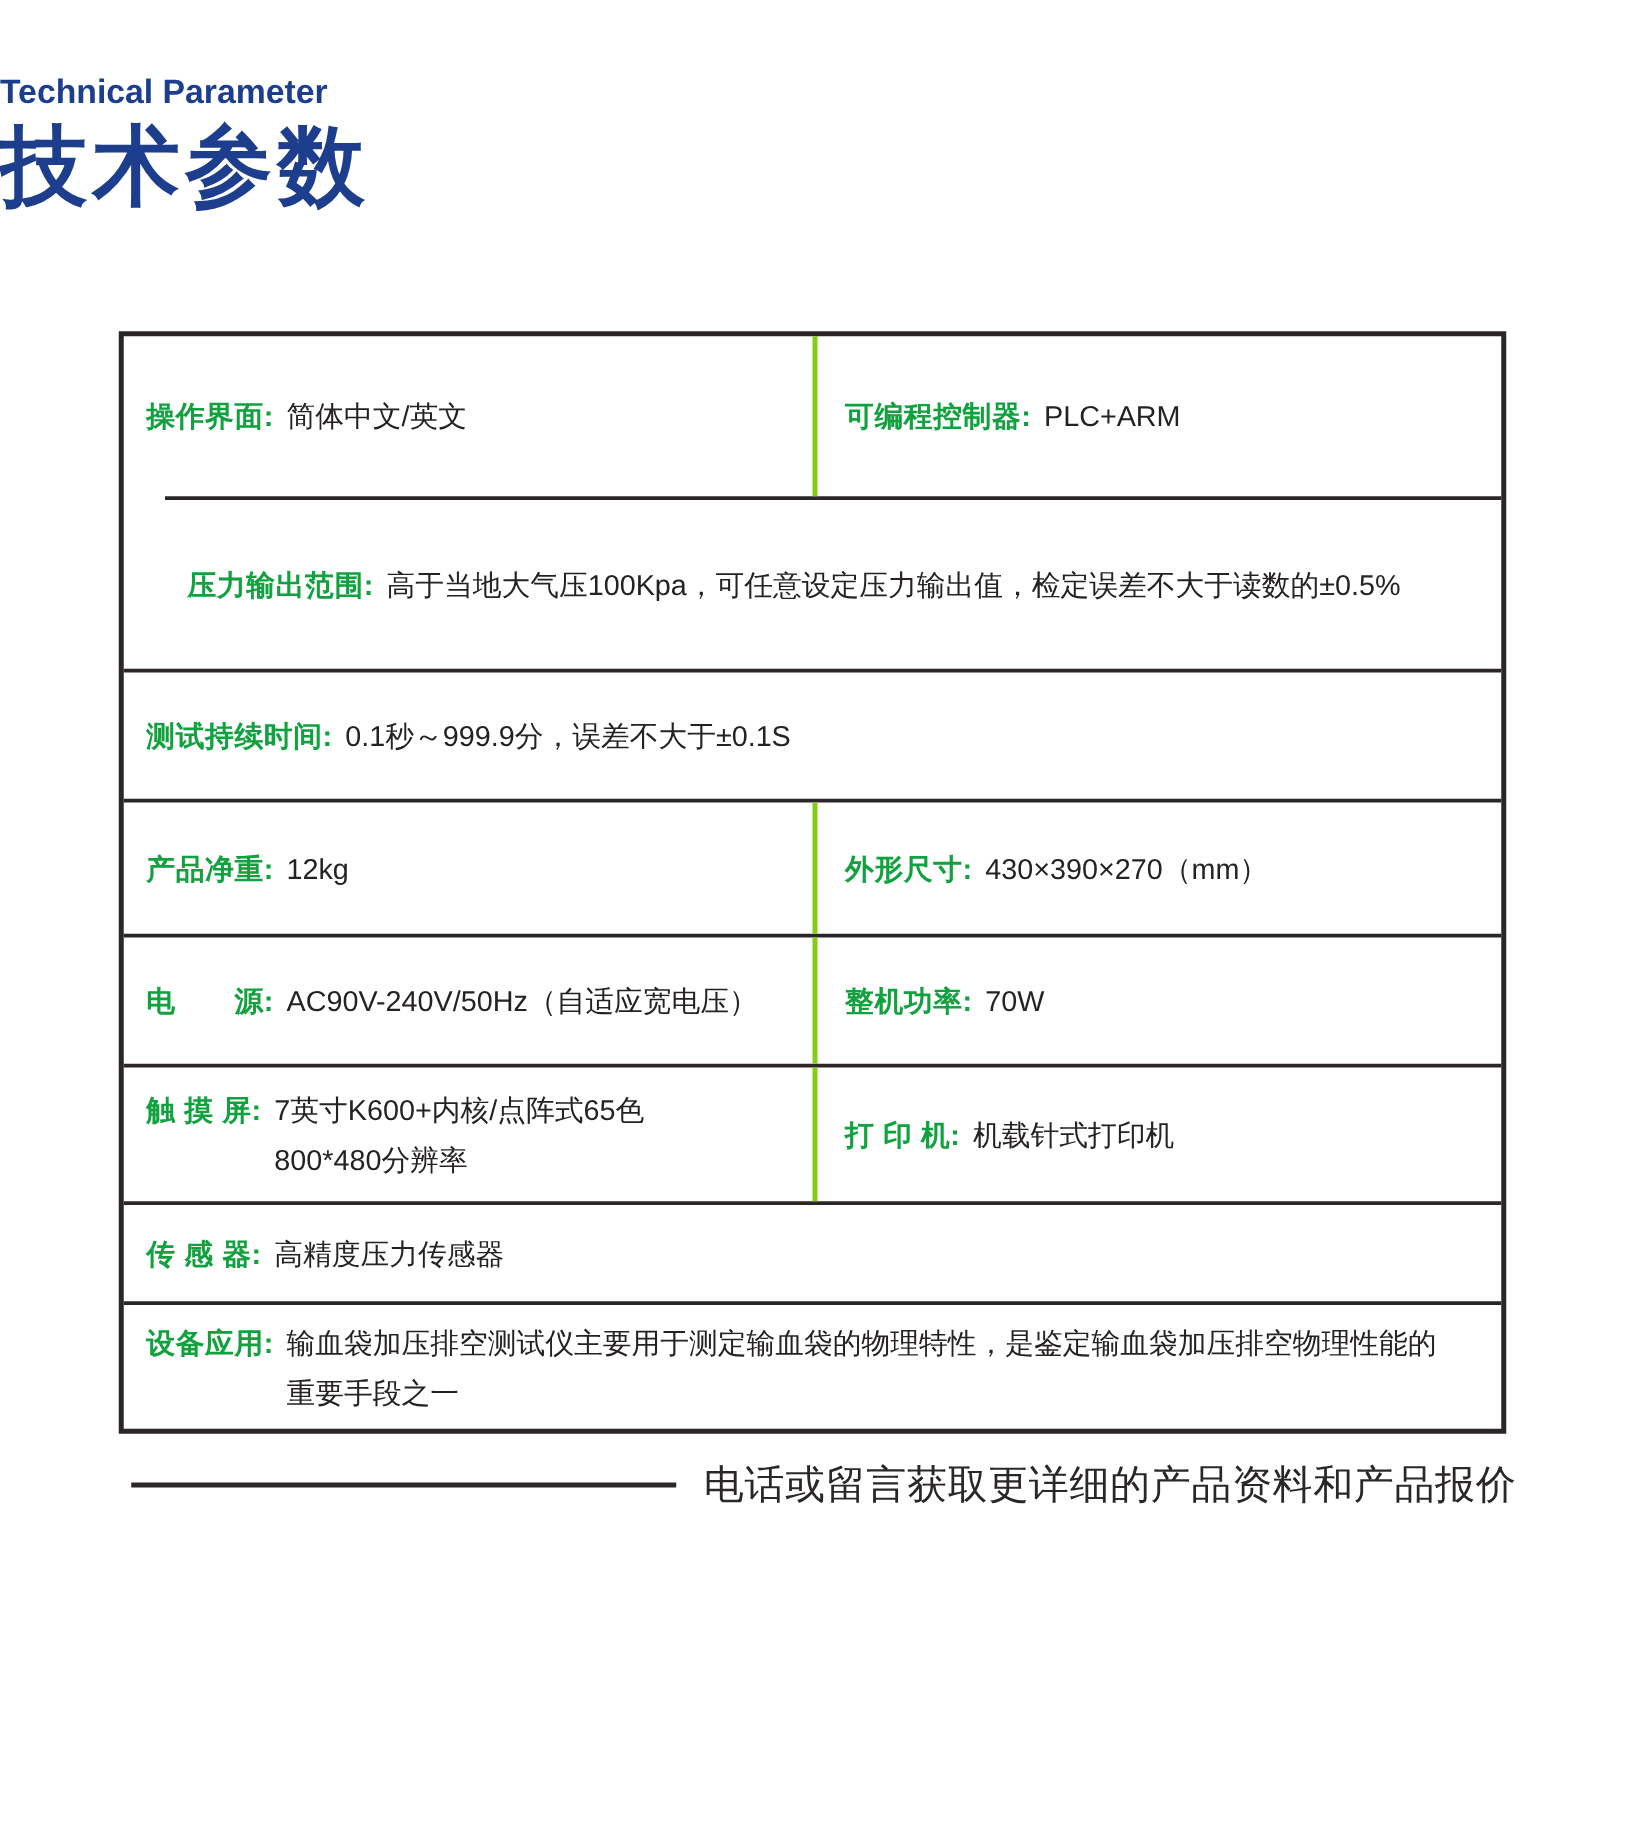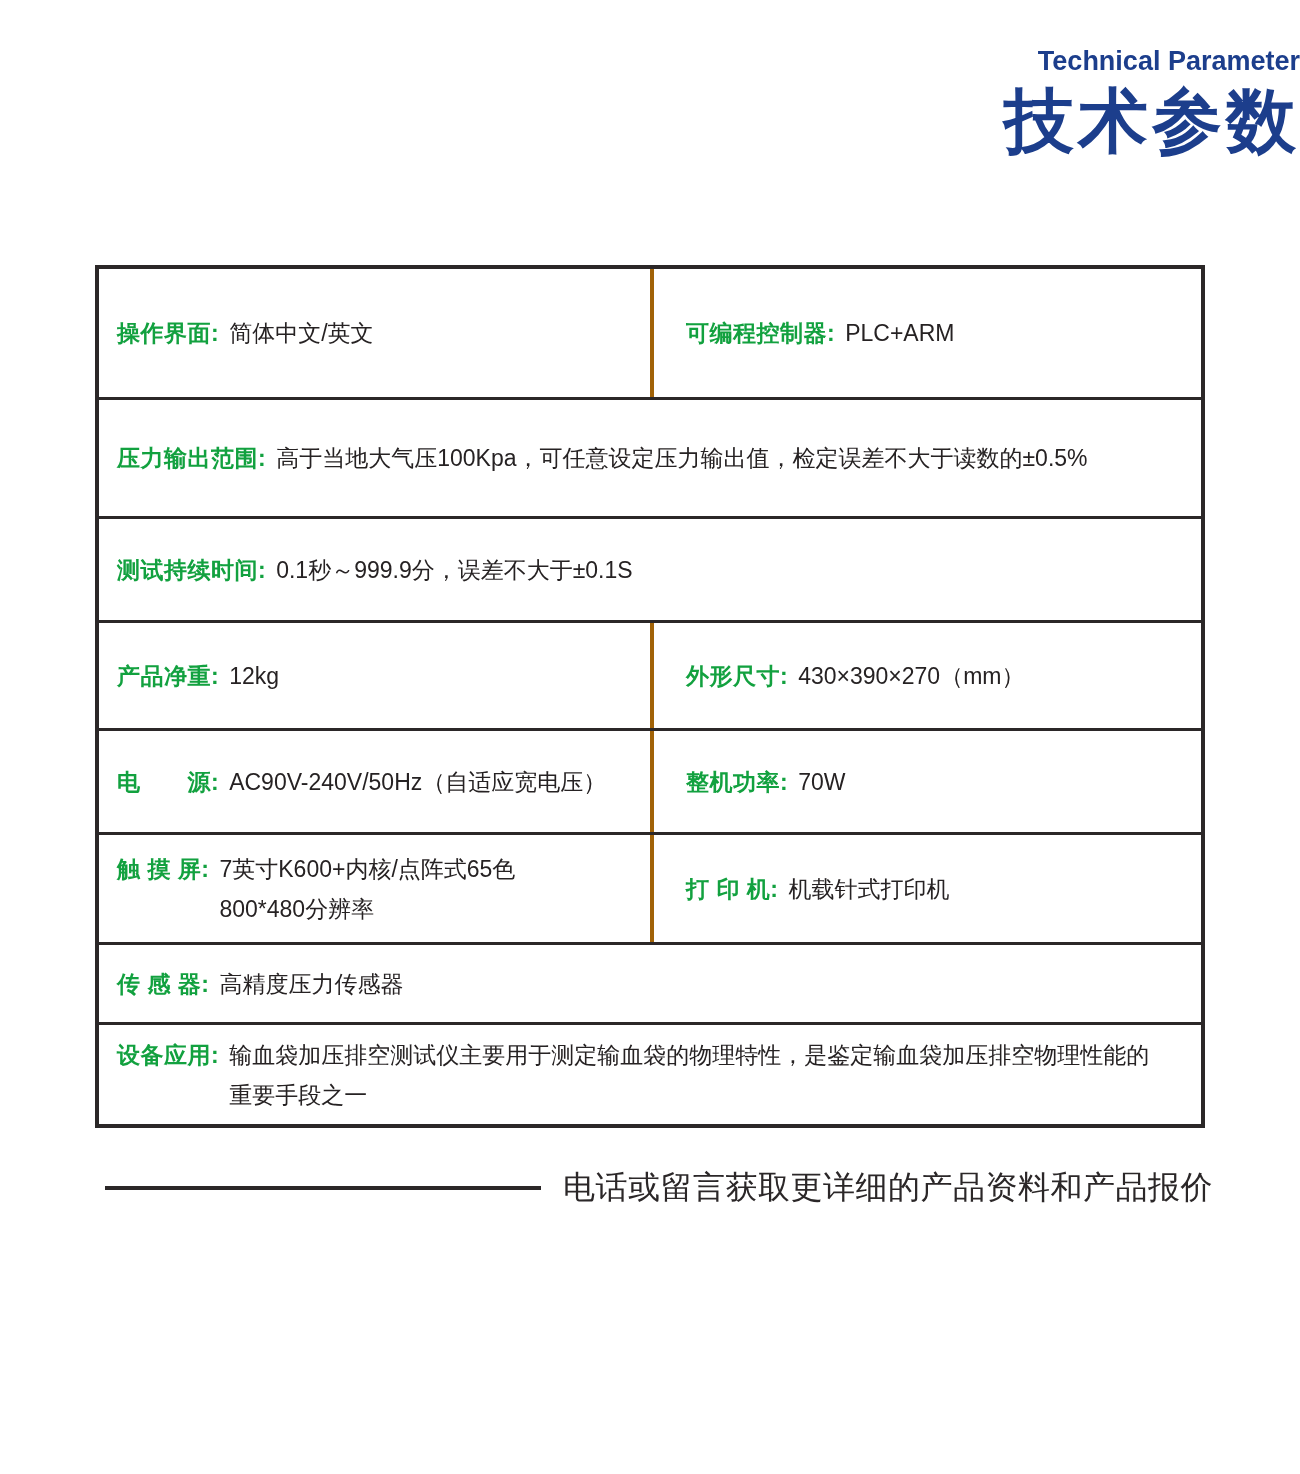--- a/index.html
+++ b/index.html
@@ -7,53 +7,53 @@
   body {
     width: 1300px; height: 1474px;
     font-family: "Liberation Sans", "DejaVu Sans", sans-serif;
     color: #262223;
     position: relative;
     overflow: hidden;
   }
   .page { position: relative; width: 1300px; height: 1474px; }
 
   
-  .header { position: absolute; top: 46px; left: 0; width: 100%; text-align: right; }
+  .header { position: absolute; top: 58px; left: 0; width: 100%; text-align: left; }
   .subtitle {
     color: #1c3e8c; font-size: 27px; font-weight: bold; letter-spacing: 0px;
   }
   .title {
     color: #1c3e8c; font-size: 70px; font-weight: bold;
     margin-top: 4px; letter-spacing: 4px; line-height: 1.15;
   }
 
   
   .param-table {
     position: absolute; left: 95px; top: 265px; width: 1110px;
     border: 4px solid #2b2728;
     background: #ffffff;
   }
   .row { display: flex; border-top: 3px solid #2b2728; }
   .row:first-child { border-top: none; }
   .r1 { height: 128px; }
-  .r2 { height: 119px; }
+  .r2 { height: 138px; margin-left: 33px; }
   .r3 { height: 104px; }
   .r4 { height: 108px; }
   .r5 { height: 104px; }
   .r6 { height: 110px; }
   .r7 { height: 80px; }
   .r8 { height: 102px; }
   .cell {
     flex: 1 1 50%;
     display: flex; align-items: center;
     padding: 0 14px 0 18px;
     font-size: 23px;
     overflow: hidden;
   }
-  .cell.second { border-left: 4px solid #a16207; padding-left: 32px; }
+  .cell.second { border-left: 4px solid #84cc16; padding-left: 22px; }
   .row.single .cell { flex: 1 1 100%; }
   .inner { display: flex; align-items: flex-start; }
   .label {
     color: #12a13f; font-weight: bold; white-space: pre;
     flex: none; line-height: 40px; letter-spacing: 0.5px;
   }
   .val { margin-left: 10px; }
   .val > div { line-height: 40px; white-space: pre; }
 
   

